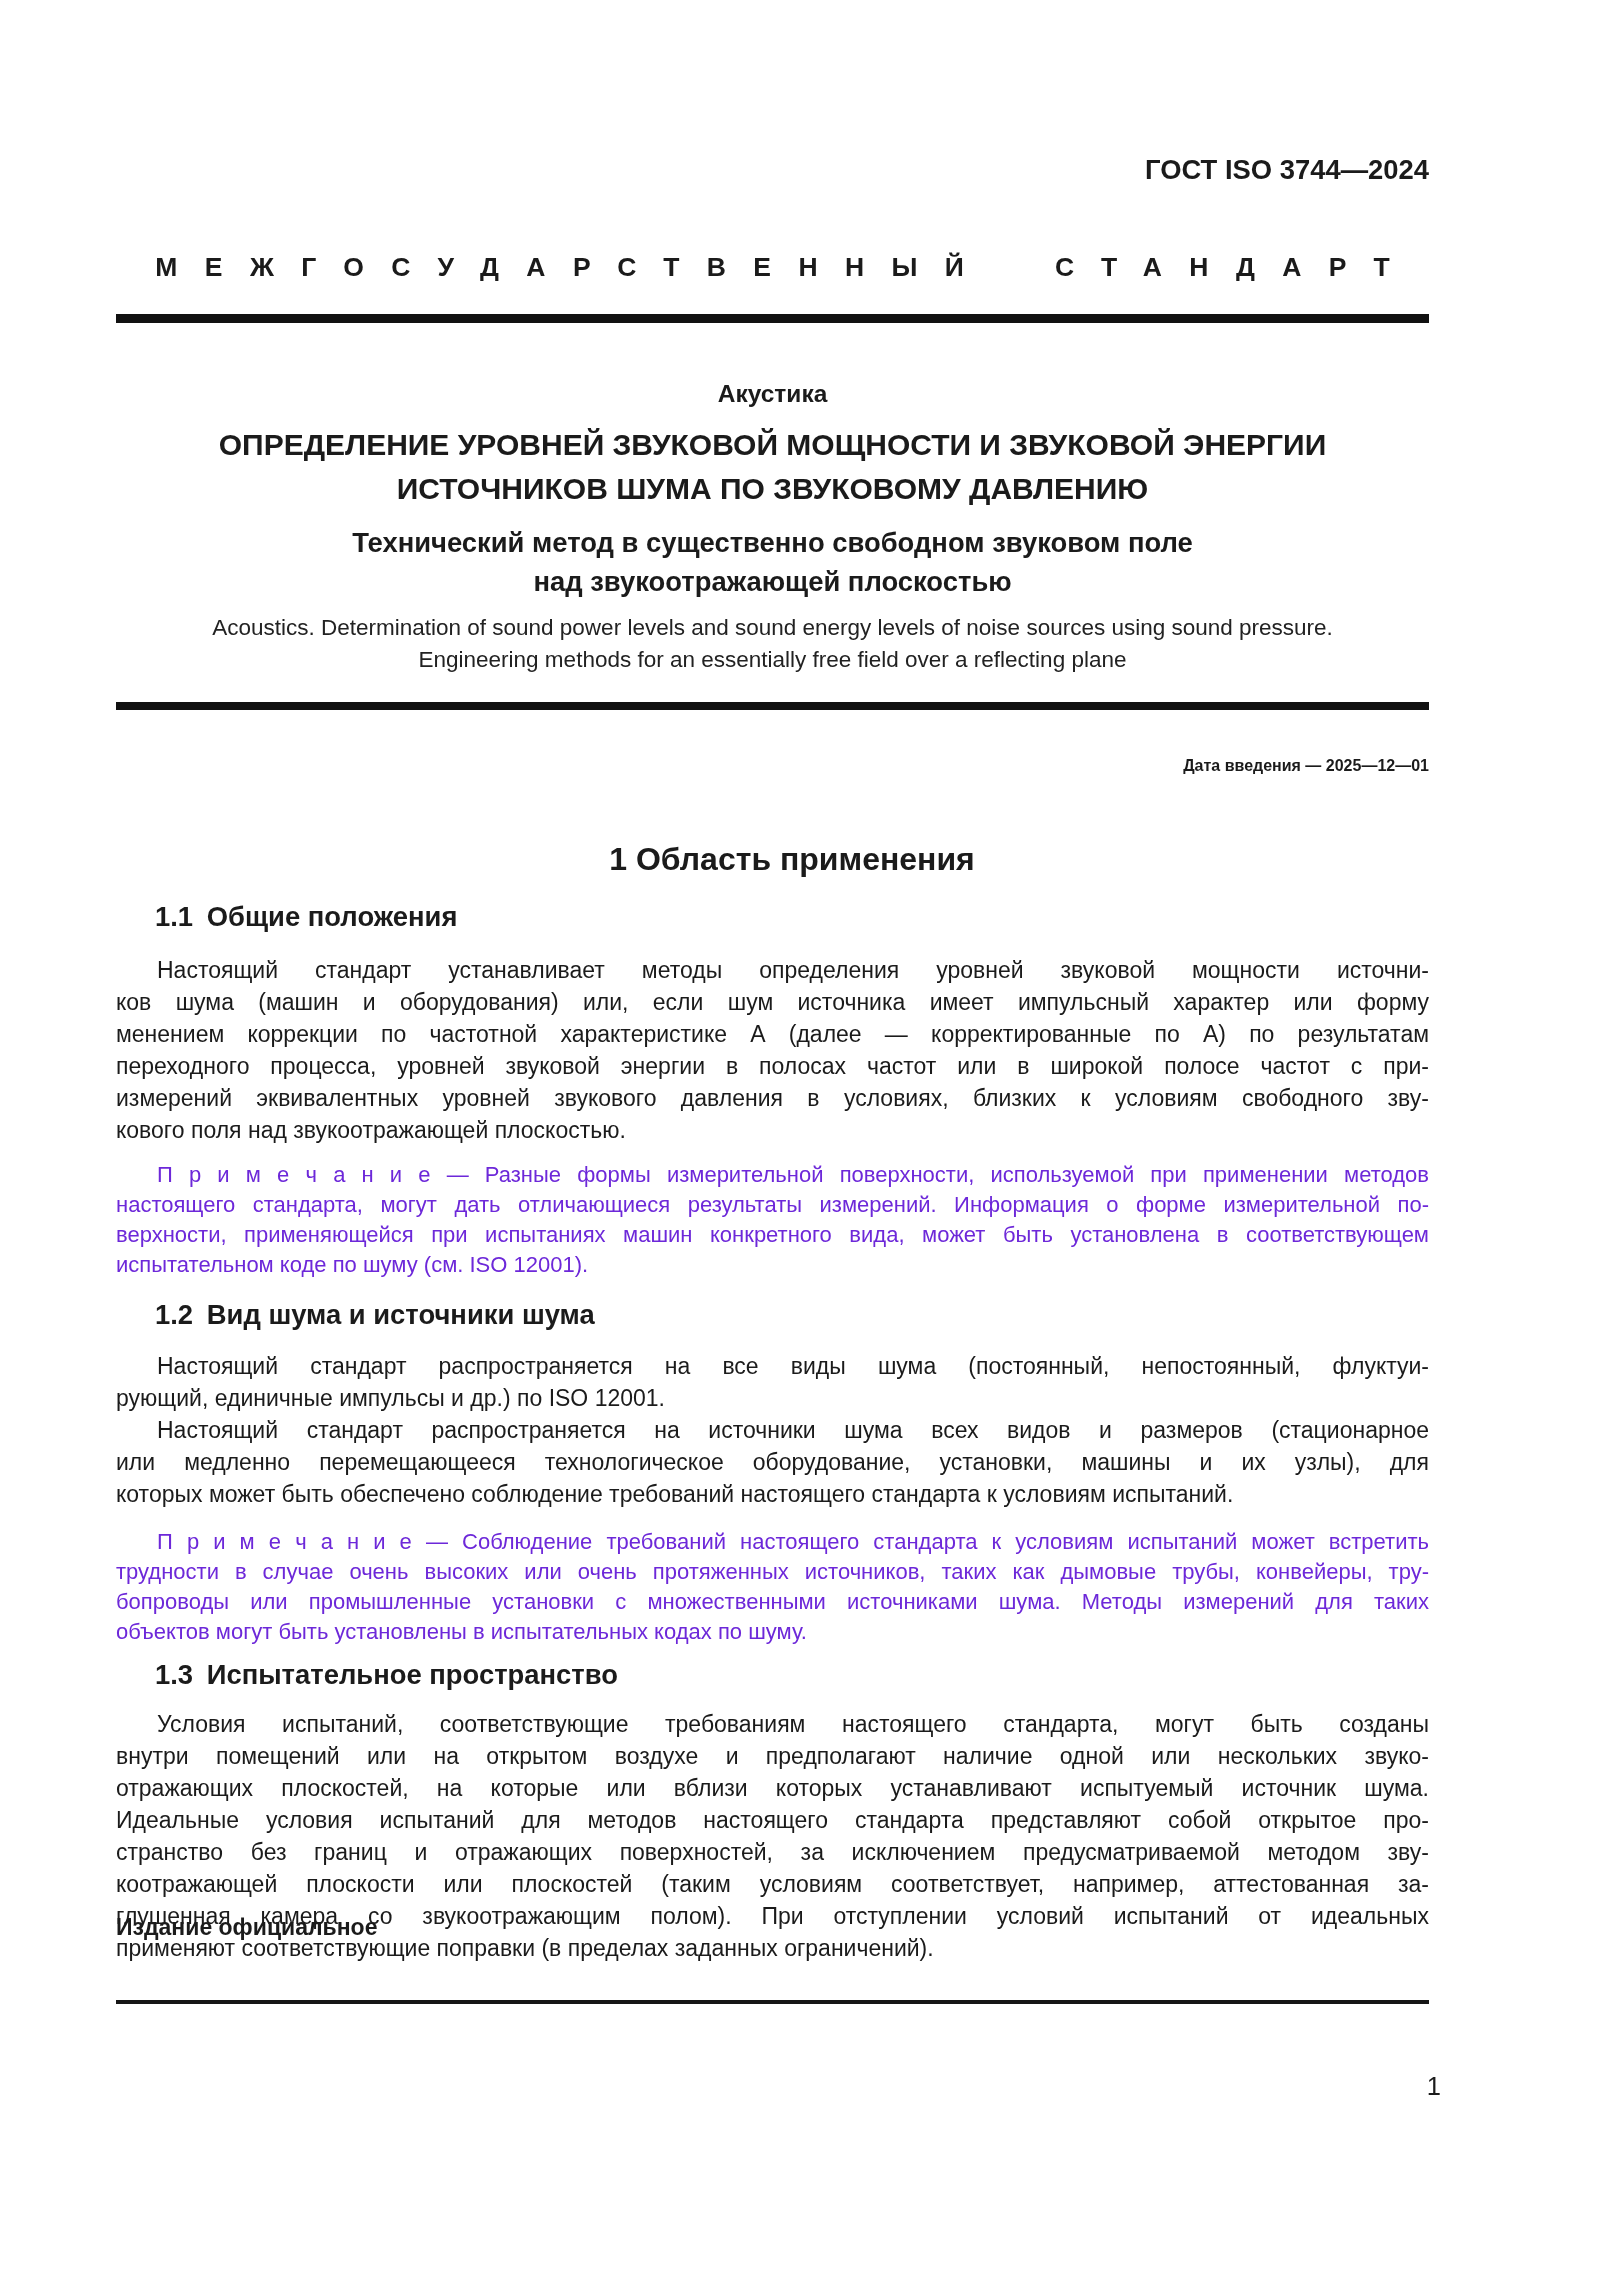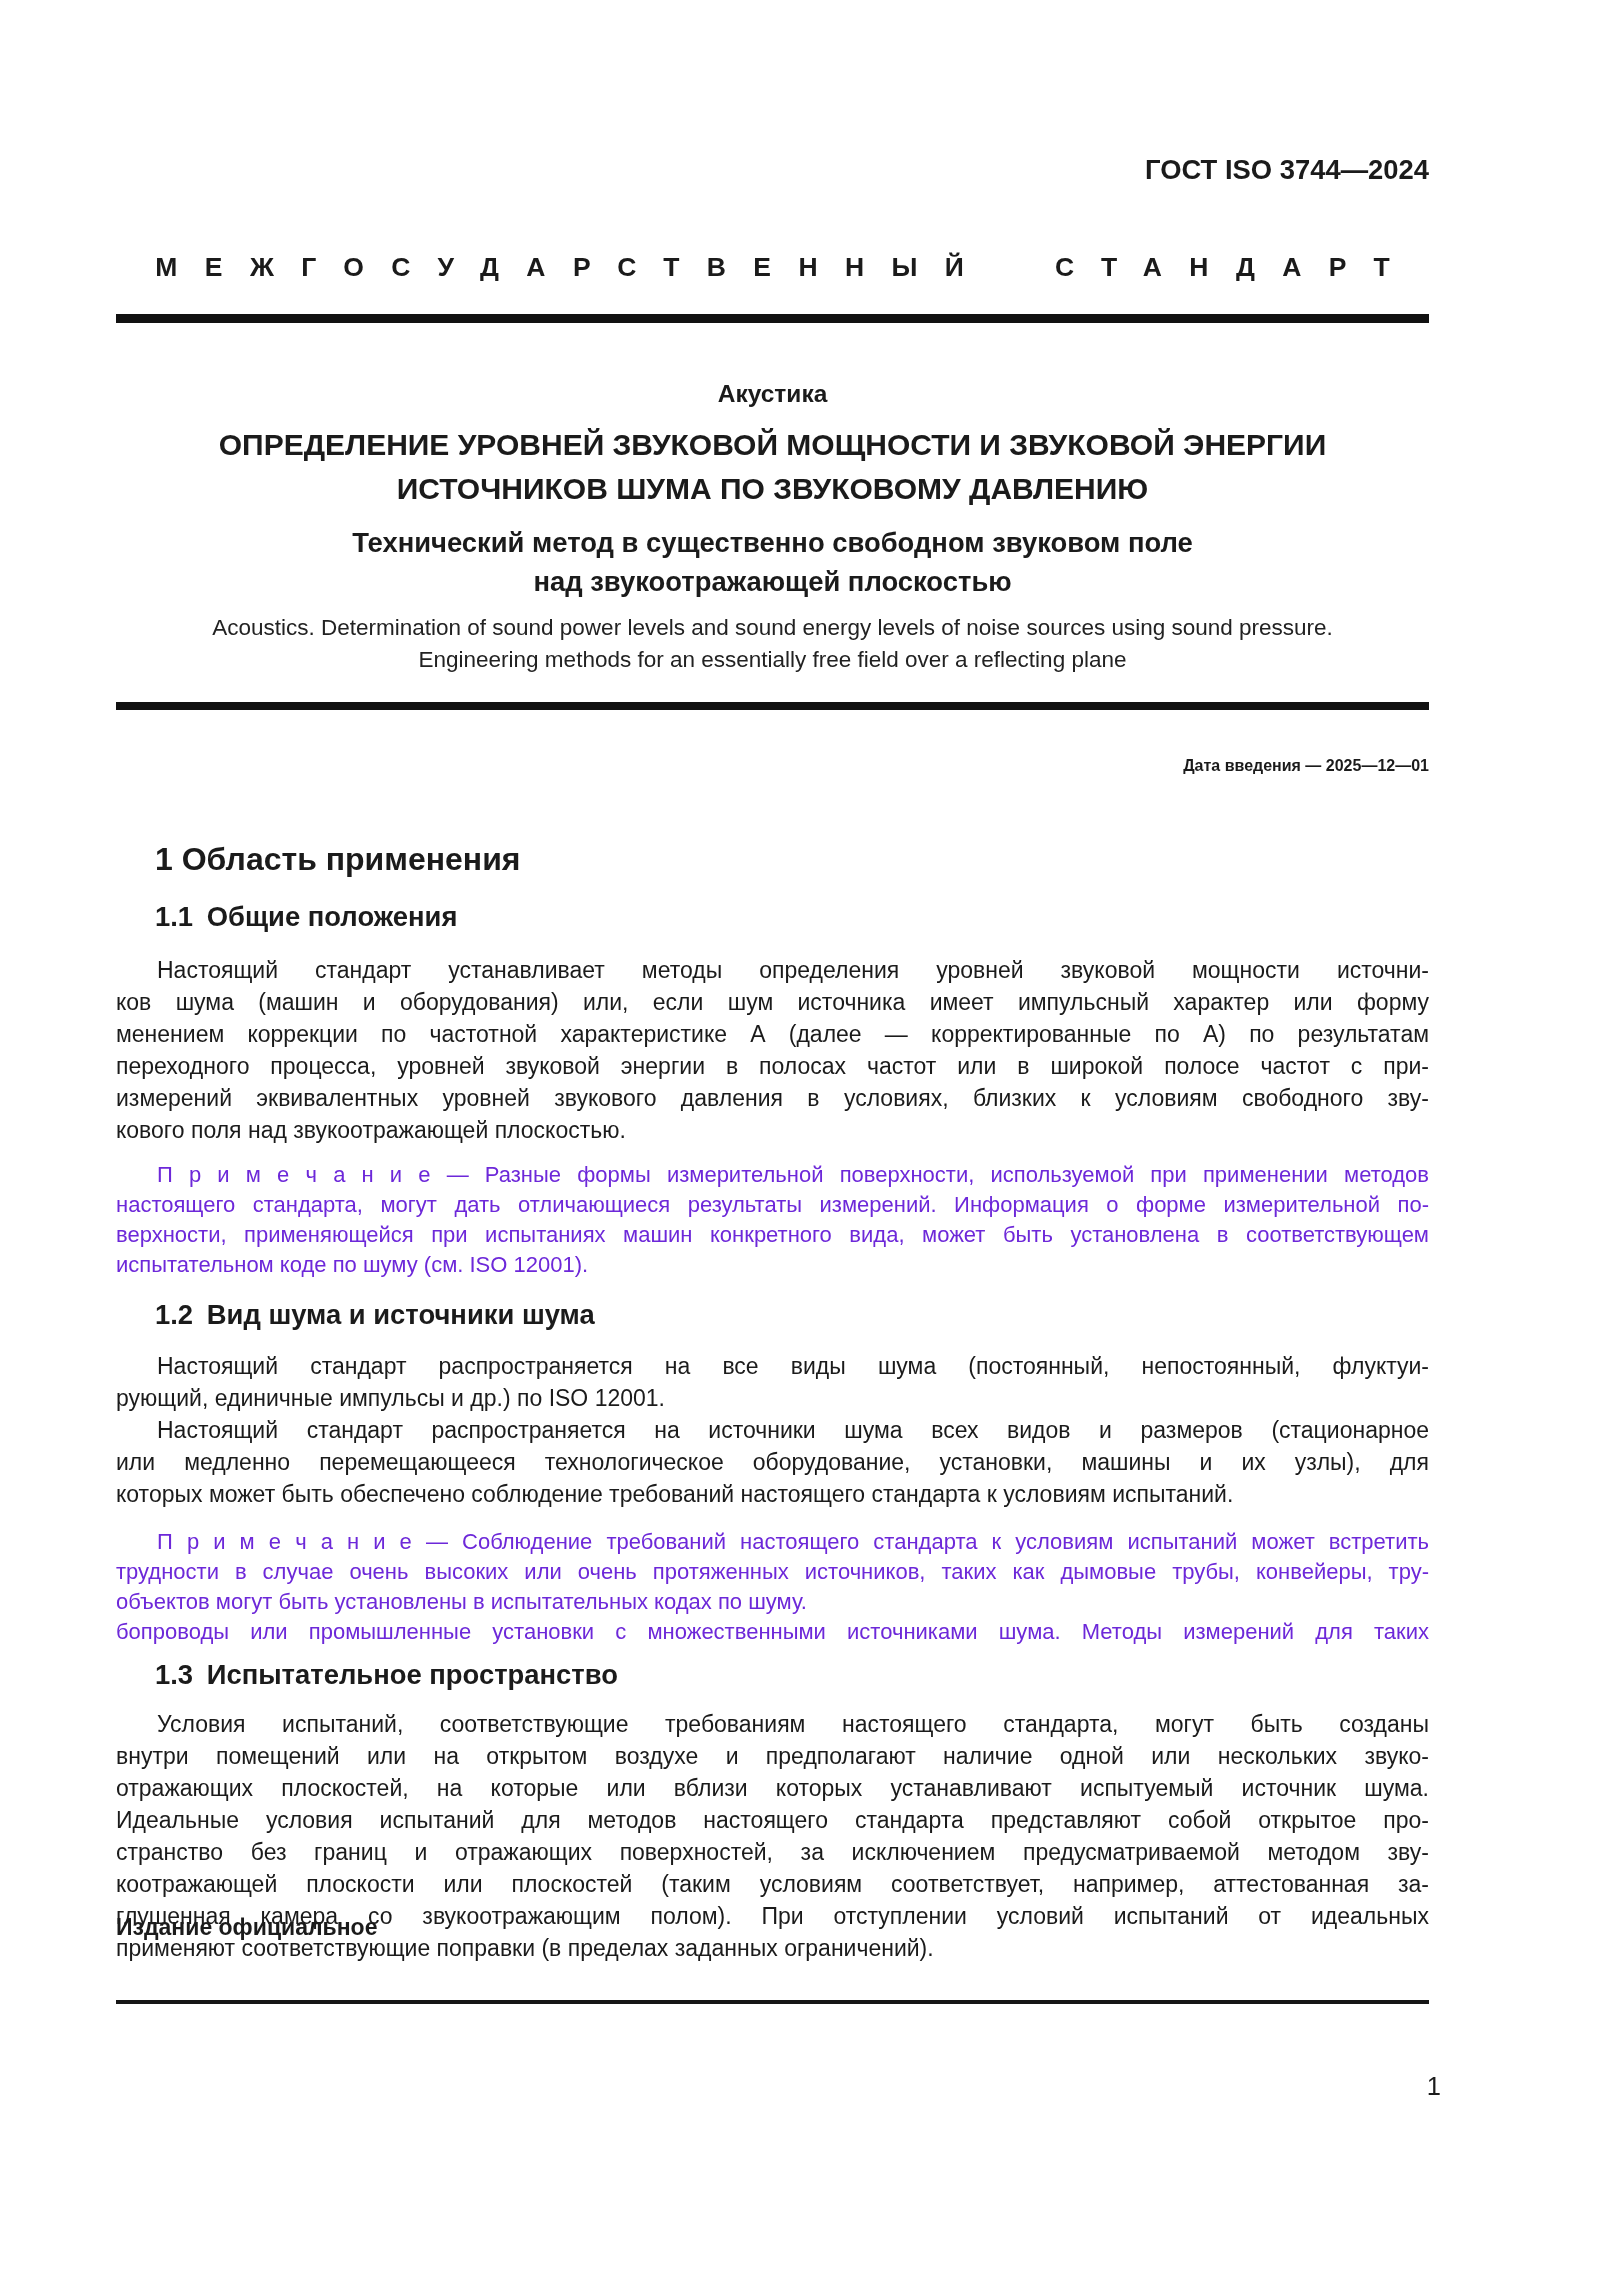--- a/index.html
+++ b/index.html
@@ -77,20 +77,21 @@
     font-weight: bold;
     font-size: 16px;
     line-height: 29px;
   }
   .h1 {
     margin-top: 61px;
     padding-left: 39px;
     font-weight: bold;
     font-size: 32px;
     line-height: 37px;
+    text-align: center;
   }
   .h2 {
     padding-left: 39px;
     font-weight: bold;
     font-size: 27.4px;
     line-height: 31px;
   }
   .h2 .hnum { margin-right: 13.7px; }
   .h2-11 { margin-top: 23.5px; }
   .h2-12 { margin-top: 19.6px; }
@@ -200,22 +201,22 @@
 
     <div class="para para-12b">
         <div class="jline first">Настоящий стандарт распространяется на источники шума всех видов и размеров (стационарное</div>
         <div class="jline">или медленно перемещающееся технологическое оборудование, установки, машины и их узлы), для</div>
         <div class="jline last">которых может быть обеспечено соблюдение требований настоящего стандарта к условиям испытаний.</div>
       </div>
 
     <div class="note note-12">
         <div class="jline first">П р и м е ч а н и е — Соблюдение требований настоящего стандарта к условиям испытаний может встретить</div>
         <div class="jline">трудности в случае очень высоких или очень протяженных источников, таких как дымовые трубы, конвейеры, тру-</div>
+        <div class="jline">бопроводы или промышленные установки с множественными источниками шума. Методы измерений для таких</div>
         <div class="jline last">объектов могут быть установлены в испытательных кодах по шуму.</div>
-        <div class="jline">бопроводы или промышленные установки с множественными источниками шума. Методы измерений для таких</div>
       </div>
 
     <div class="h2 h2-13"><span class="hnum">1.3</span><span>Испытательное пространство</span></div>
 
     <div class="para para-13">
         <div class="jline first">Условия испытаний, соответствующие требованиям настоящего стандарта, могут быть созданы</div>
         <div class="jline">внутри помещений или на открытом воздухе и предполагают наличие одной или нескольких звуко-</div>
         <div class="jline">отражающих плоскостей, на которые или вблизи которых устанавливают испытуемый источник шума.</div>
         <div class="jline">Идеальные условия испытаний для методов настоящего стандарта представляют собой открытое про-</div>
         <div class="jline">странство без границ и отражающих поверхностей, за исключением предусматриваемой методом зву-</div>

